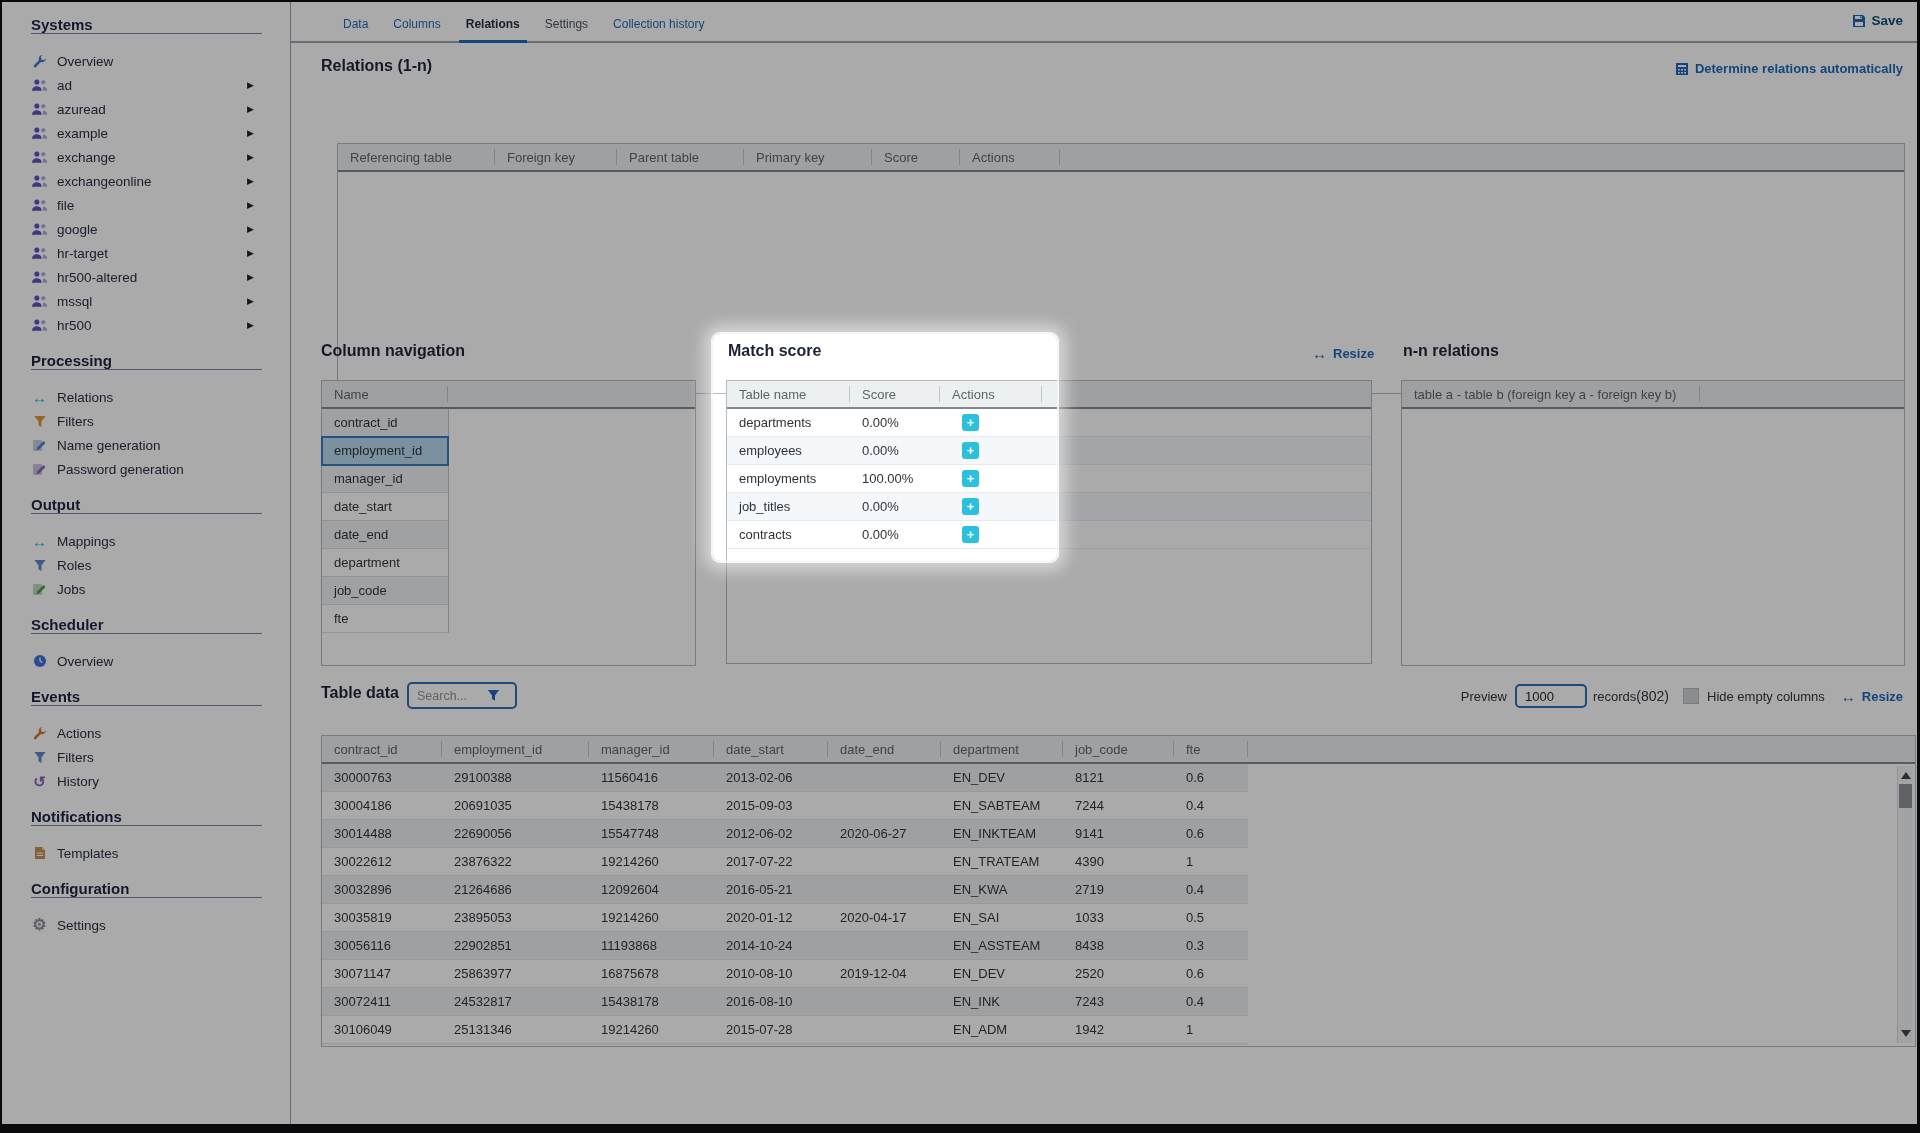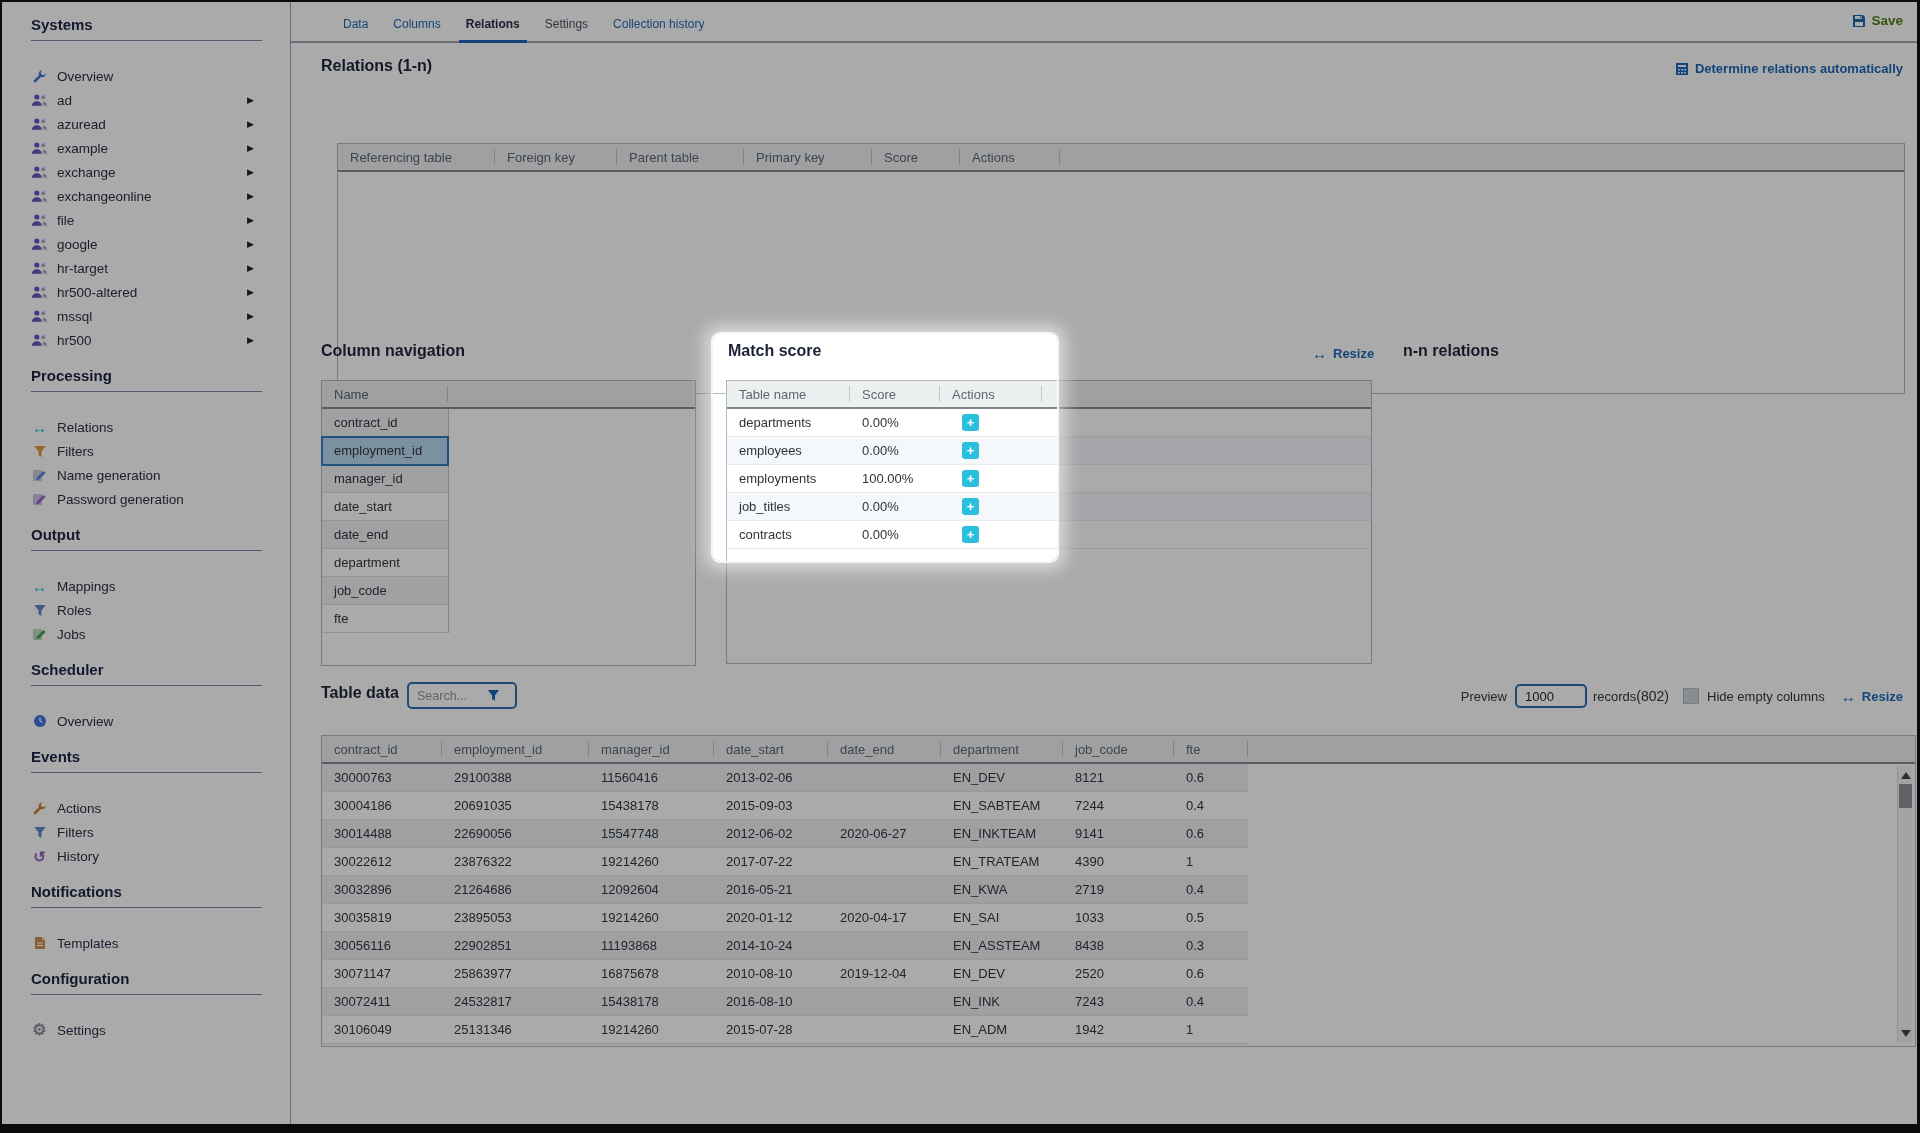--- a/index.html
+++ b/index.html
@@ -4,34 +4,34 @@
 <style>
   * { margin:0; padding:0; box-sizing:border-box; }
   html,body { background:#000; }
   body { font-family:"Liberation Sans", sans-serif; }
   .screen { position:relative; width:1920px; height:1133px; background:#0b0b0d; overflow:hidden; }
   .app { position:absolute; left:2px; top:2px; width:1915px; height:1122px; background:#ffffff; }
 
   
   .sidebar { position:absolute; left:0; top:0; width:289px; height:100%; background:#fff; border-right:1px solid #9aa1af; padding:14px 0 0 29px; }
   .sb-section { margin-bottom:15px; }
-  .sb-title { font-size:15px; font-weight:bold; color:#1b2140; padding-bottom:7px; border-bottom:1px solid #7b849f; width:231px; margin-bottom:23px; }
+  .sb-title { font-size:15px; font-weight:bold; color:#1b2140; border-bottom:1px solid #7b849f; width:231px; margin-bottom:15px; }
   .sb-item { display:flex; align-items:center; height:24px; width:231px; font-size:13.5px; color:#272c41; cursor:pointer; position:relative; }
   .sb-item .ic { width:17px; height:16px; margin-right:9px; display:inline-flex; align-items:center; justify-content:center; flex:0 0 17px; }
   .sb-item .chev { position:absolute; right:8px; font-size:9px; color:#1d2233; }
   .glyph { font-weight:bold; font-size:15px; line-height:1; }
 
   
   .main { position:absolute; left:289px; top:0; width:1626px; height:100%; background:#fff; }
   .tabbar { position:absolute; left:0; top:0; width:100%; height:41px; border-bottom:2px solid #9aa1ad; display:flex; align-items:flex-end; padding-left:45px; }
   .tab { font-size:12px; padding:9px 7px 10px 7px; margin-right:11px; color:#1f66b0; cursor:pointer; position:relative; }
   .tab.active { color:#232c40; font-weight:bold; }
   .tab.active:after { content:""; position:absolute; left:0; right:0; bottom:-2px; height:3px; background:#1a66b5; }
   .tab.muted { color:#454e5e; }
-  .savelink { position:absolute; right:14px; top:11px; display:flex; align-items:center; gap:5px; color:#4d7c0f; font-size:13.5px; font-weight:bold; cursor:pointer; }
+  .savelink { position:absolute; right:14px; top:11px; display:flex; align-items:center; gap:5px; color:#0c4a6e; font-size:13.5px; font-weight:bold; cursor:pointer; }
 
   .sec-title { position:absolute; font-size:16px; font-weight:bold; color:#1c2336; }
   .bluelink { display:flex; align-items:center; gap:6px; color:#1a66b5; font-size:13px; font-weight:bold; cursor:pointer; }
   .arrows-glyph { font-size:15px; font-weight:bold; }
 
   
   .panel { position:absolute; border:1px solid #b3b9be; background:#fff; }
   .thead { display:grid; height:28px; background:#edf0f1; border-bottom:2px solid #82878b; align-items:center; color:#5d646a; font-size:13px; }
   .thead .hc { padding-left:12px; position:relative; height:100%; display:flex; align-items:center; }
   .thead .hc:after { content:""; position:absolute; right:0; top:5px; bottom:5px; width:1px; background:#c2c7cb; }
@@ -512,20 +512,26 @@
               <div class="tc">contracts</div>
               <div class="tc">0.00%</div>
               <div>
                 <div class="plusbtn">+</div>
               </div>
               <div></div>
             </div>
           </div>
       </div>
 
+      <div class="panel nn">
+        <div class="thead">
+          <div class="hc">table a - table b (foreign key a - foreign key b)</div>
+          <div></div>
+        </div>
+      </div>
 
       <div class="sec-title" style="left:30px; top:682px;">Table data</div>
       <div class="searchbox">
         <input type="text" placeholder="Search..." style="">
         <span>
           <svg width="13" height="13" viewBox="0 0 14 14">
               <path fill="#1a66b5" d="M1 1h12L8.6 7v5.6L5.4 10.8V7z"></path>
             </svg>
         </span>
       </div>

